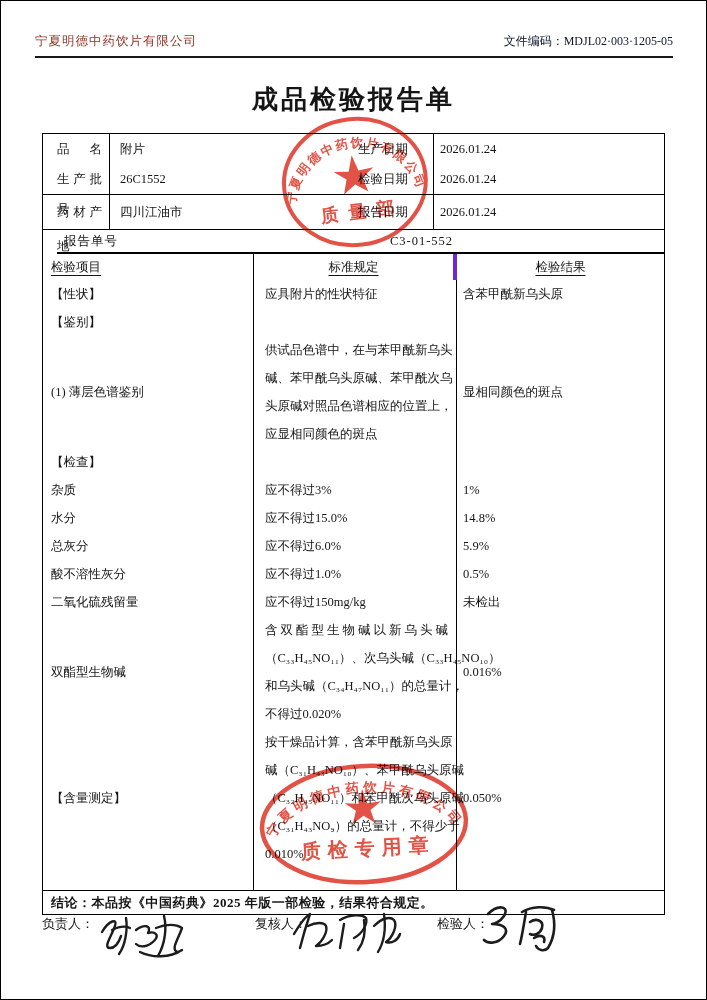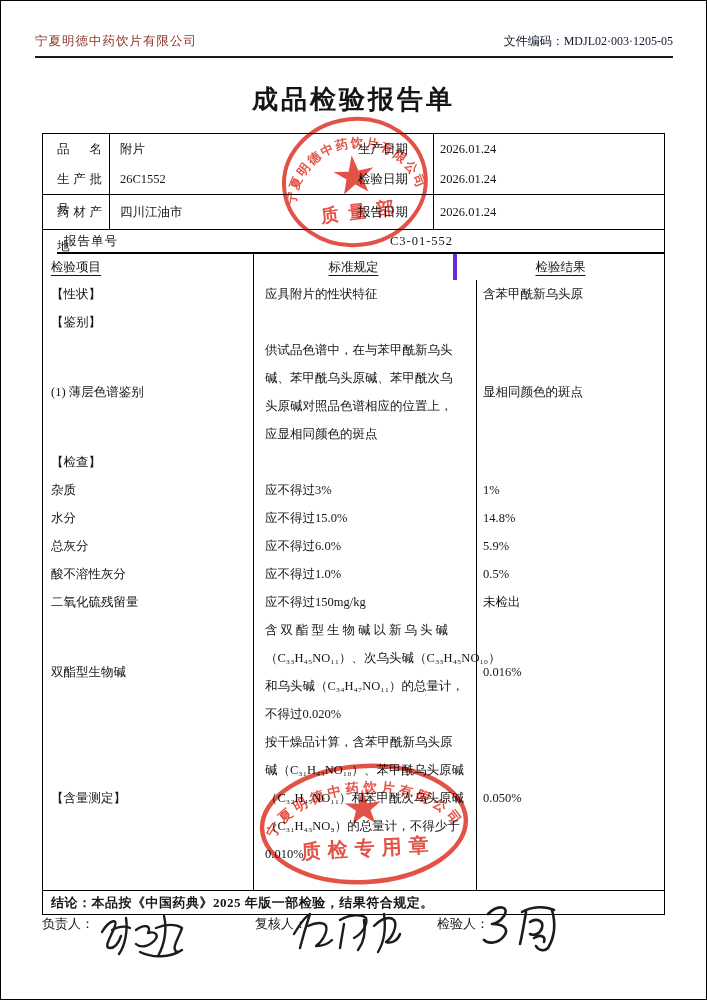--- a/index.html
+++ b/index.html
@@ -37,21 +37,21 @@
 
   .ins-head { display:flex; }
   .ins-head > div { height:26px; line-height:26px; }
   .ins-head .h1 { width:210px; padding-left:8px; }
   .ins-head .h2 { width:204px; text-align:center; border-left:1px solid #000; border-right:4px solid #6d28d9; }
   .ins-head .h3 { flex:1; text-align:center; }
   .ins-head span { text-decoration:underline; text-underline-offset:4px; }
 
   .irow { display:flex; align-items:center; }
   .irow .c1 { width:210px; padding-left:8px; }
-  .irow .c2 { width:224px; border-left:1px solid #000; border-right:1px solid #000; padding-left:11px; }
+  .irow .c2 { width:204px; border-left:1px solid #000; border-right:1px solid #000; padding-left:11px; }
   .irow .c3 { flex:1; padding-left:6px; }
   .ln { height:28px; line-height:28px; white-space:nowrap; }
   .ln.sp { letter-spacing:3px; }
   .spacer-row { height:22px; }
 
   .concl { border-top:1px solid #000; height:24px; line-height:23px; padding-left:8px;
            font-weight:600; letter-spacing:.5px; font-size:13px; }
 
   
   .sig-label { position:absolute; top:915px; font-size:13px; }

